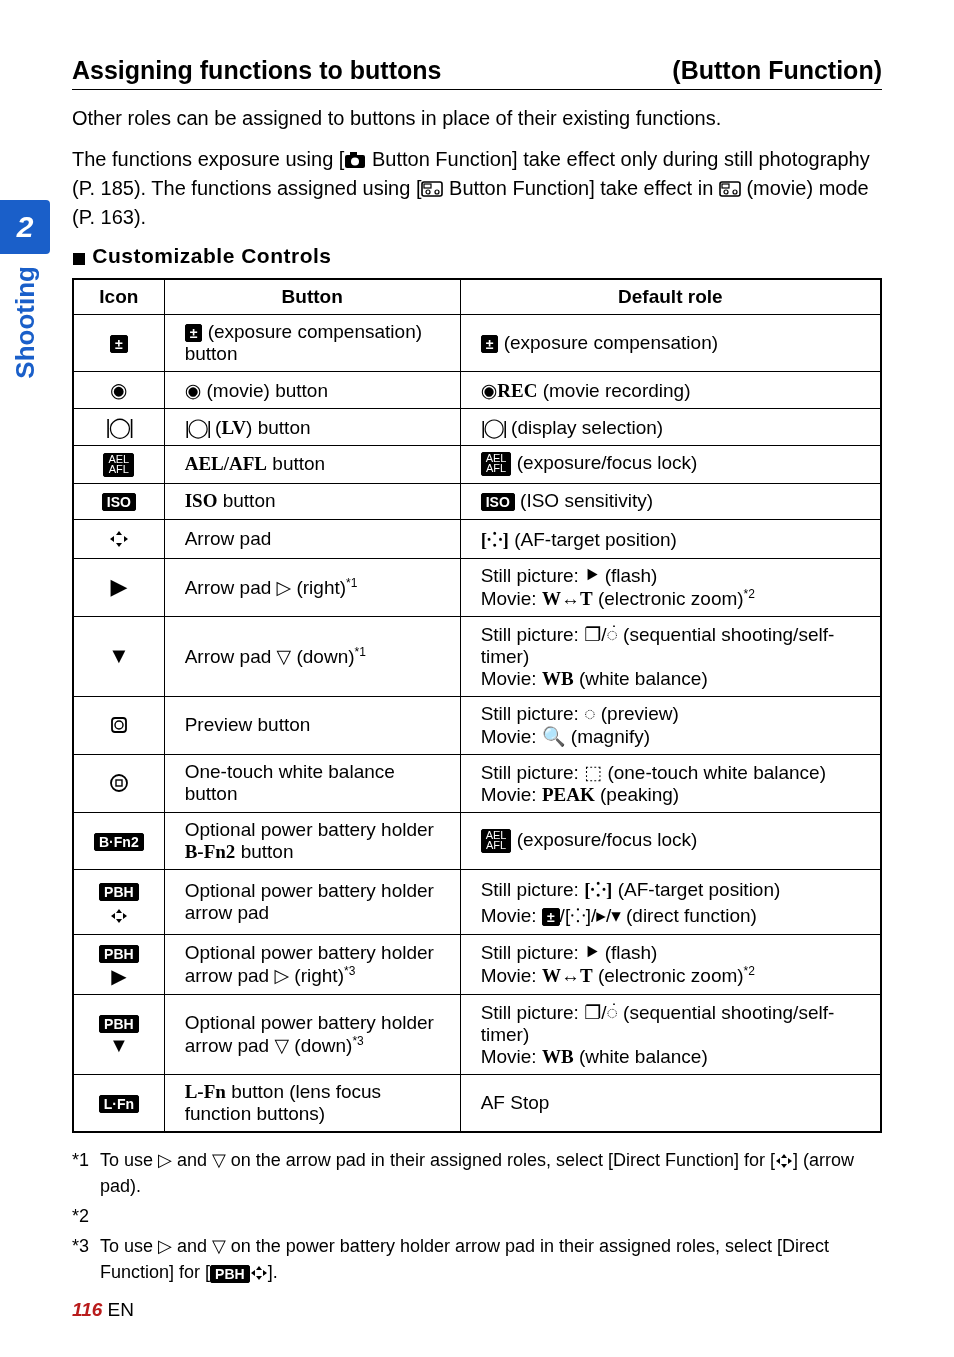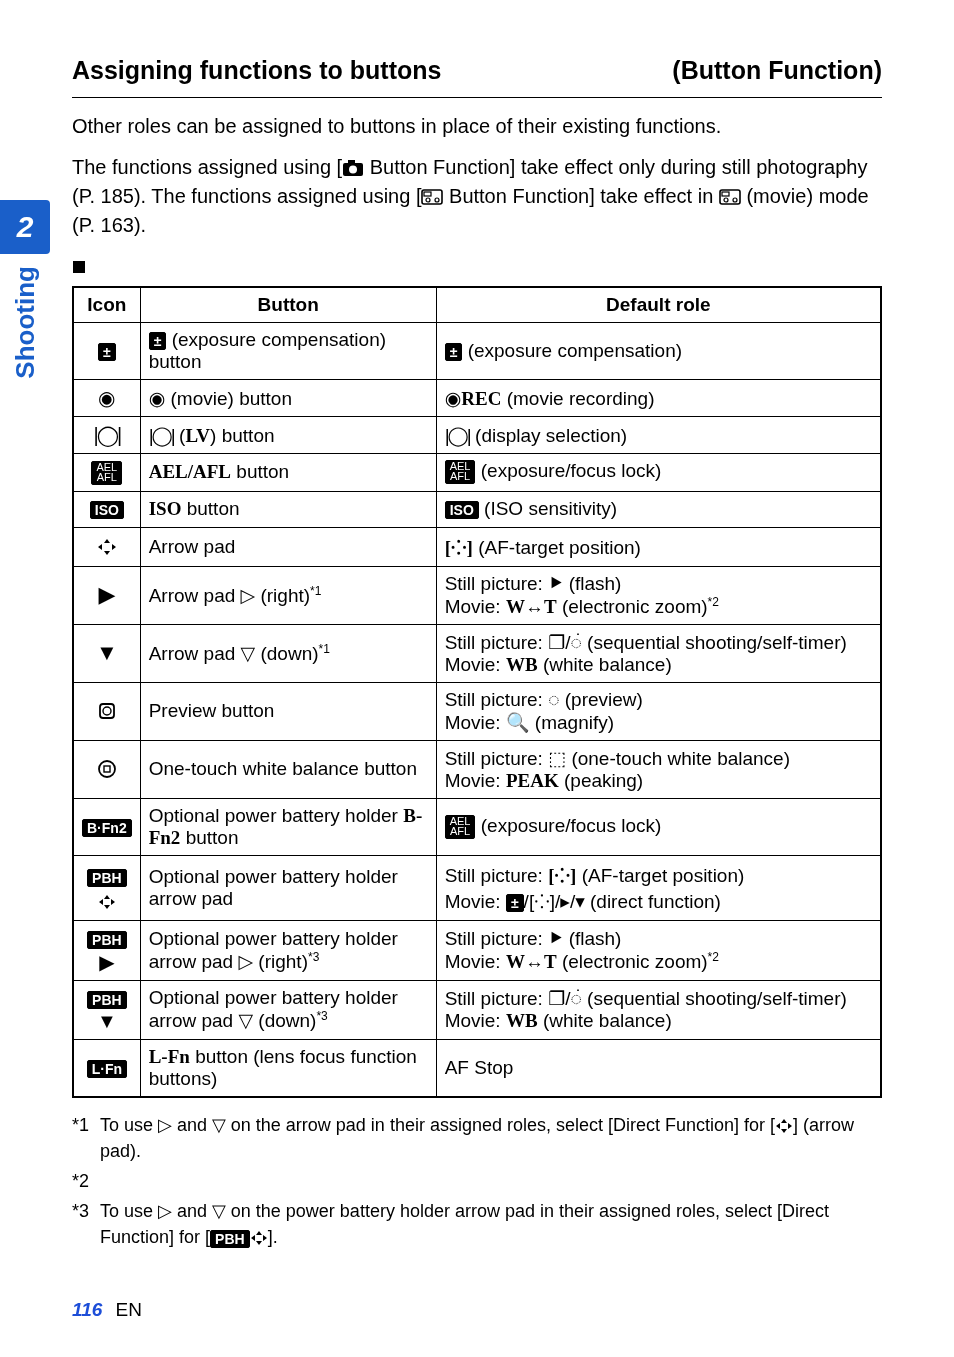--- a/index.html
+++ b/index.html
@@ -1,39 +1,39 @@
 <!DOCTYPE html>
 <html><head>
 <meta charset="utf-8">
 <style>
   * { box-sizing: border-box; margin: 0; padding: 0; }
   html, body { width: 954px; height: 1357px; background: #fff; font-family: Arial, Helvetica, sans-serif; color: #000; }
   .page { position: relative; width: 954px; height: 1357px; padding: 56px 72px 40px 72px; }
-  .heading-row { display: flex; justify-content: space-between; align-items: baseline; border-bottom: 1px solid #000; padding-bottom: 12px; margin-bottom: 14px; }
+  .heading-row { display: flex; justify-content: space-between; align-items: baseline; border-bottom: 1px solid #000; padding-bottom: 4px; margin-bottom: 14px; }
   .heading-row h1 { font-size: 25px; font-weight: bold; }
   .heading-right { font-size: 25px; font-weight: bold; }
   .body-text { font-size: 20px; line-height: 1.45; margin-bottom: 12px; }
   .sub-heading { font-size: 21px; font-weight: 900; font-family: Arial, Helvetica, sans-serif; letter-spacing: 0.5px; margin: 6px 0 10px 0; }
   .glyph { font-family: "Segoe UI Symbol","Apple Symbols","Arial Unicode MS",sans-serif; }
   .boxed { display: inline-block; border: 1px solid #000; background: #000; color: #fff; font-size: 14px; font-weight: bold; padding: 1px 4px; border-radius: 2px; line-height: 1; vertical-align: middle; }
   table.ctl { width: 100%; border-collapse: collapse; border: 2px solid #000; }
-  table.ctl th, table.ctl td { border: 1px solid #000; padding: 6px 8px; font-size: 19px; vertical-align: middle; }
+  table.ctl th, table.ctl td { border: 1px solid #000; padding: 6px 20px; font-size: 19px; vertical-align: middle; }
   table.ctl th { text-align: center; font-weight: bold; }
   table.ctl col.c-icon { width: 60px; }
   table.ctl col.c-btn  { width: 296px; }
   table.ctl td.icon-cell { text-align: center; font-size: 20px; }
   .sup { font-size: 12px; vertical-align: super; }
   .notes { font-size: 18px; line-height: 1.45; margin-top: 14px; }
   .notes .note { display: flex; margin-bottom: 4px; }
   .notes .tag { width: 28px; flex: 0 0 28px; }
   .side-tab { position: absolute; left: 0; top: 200px; width: 56px; }
   .side-tab .num-box { width: 50px; height: 54px; background: #1a5fc9; color: #fff; font-size: 30px; font-weight: bold; font-style: italic; display: flex; align-items: center; justify-content: center; border-radius: 0 4px 4px 0; }
   .side-tab .vtext { writing-mode: vertical-rl; text-orientation: mixed; font-size: 26px; font-weight: bold; color: #1a5fc9; margin-top: 12px; margin-left: 10px; transform: rotate(180deg); }
   .footer { position: absolute; left: 72px; bottom: 36px; font-size: 19px; }
-  .footer .pn { font-weight: bold; font-style: italic; color: #1d4ed8; margin-right: 8px; }
+  .footer .pn { font-weight: bold; font-style: italic; color: #b91c1c; margin-right: 0; }
   .bold { font-weight: bold; font-family: Liberation Serif, serif; }
   svg.ii { vertical-align: -3px; }
   .smallstack { display:inline-block; font-size:11px; line-height:0.9; vertical-align:middle; text-align:center; font-weight:normal; }
 </style>
 </head>
 <body>
 
 <div class="page">
 
   <div class="side-tab">
@@ -42,41 +42,42 @@
   </div>
 
   <div class="heading-row">
     <h1>Assigning functions to buttons</h1>
     <div class="heading-right">(Button Function)</div>
   </div>
 
   <p class="body-text">Other roles can be assigned to buttons in place of their existing functions.</p>
 
   <p class="body-text">
-    <span>The functions assigned using [</span><svg class="ii" width="22" height="18">
+    <span>The functions exposure using [</span><svg class="ii" width="22" height="18">
         <rect x="1" y="4" width="20" height="13" rx="2" fill="#000"></rect>
         <rect x="6" y="1" width="7" height="4" fill="#000"></rect>
         <circle cx="11" cy="10.5" r="4" fill="#fff"></circle>
       </svg><span> Button Function] take effect only during still photography (P. 185). The functions assigned using [</span><svg class="ii" width="22" height="18">
         <rect x="1" y="2" width="20" height="14" rx="2" fill="none" stroke="#000" stroke-width="1.6"></rect>
         <rect x="3" y="4" width="7" height="4" fill="none" stroke="#000" stroke-width="1.2"></rect>
         <circle cx="16" cy="12" r="2" fill="none" stroke="#000" stroke-width="1.2"></circle>
         <circle cx="7" cy="12" r="2" fill="none" stroke="#000" stroke-width="1.2"></circle>
       </svg><span> Button Function] take effect in </span><svg class="ii" width="22" height="18">
         <rect x="1" y="2" width="20" height="14" rx="2" fill="none" stroke="#000" stroke-width="1.6"></rect>
         <rect x="3" y="4" width="7" height="4" fill="none" stroke="#000" stroke-width="1.2"></rect>
         <circle cx="16" cy="12" r="2" fill="none" stroke="#000" stroke-width="1.2"></circle>
         <circle cx="7" cy="12" r="2" fill="none" stroke="#000" stroke-width="1.2"></circle>
       </svg><span> (movie) mode (P. 163).</span>
   </p>
 
   <div class="sub-heading">
     <svg class="ii" width="14" height="14">
         <rect x="1" y="1" width="12" height="12" fill="#000"></rect>
       </svg>
+    <span>Customizable Controls</span>
   </div>
 
   <table class="ctl">
     <colgroup>
         <col class="c-icon">
         <col class="c-btn">
         <col>
       </colgroup>
     <thead>
       <tr>

